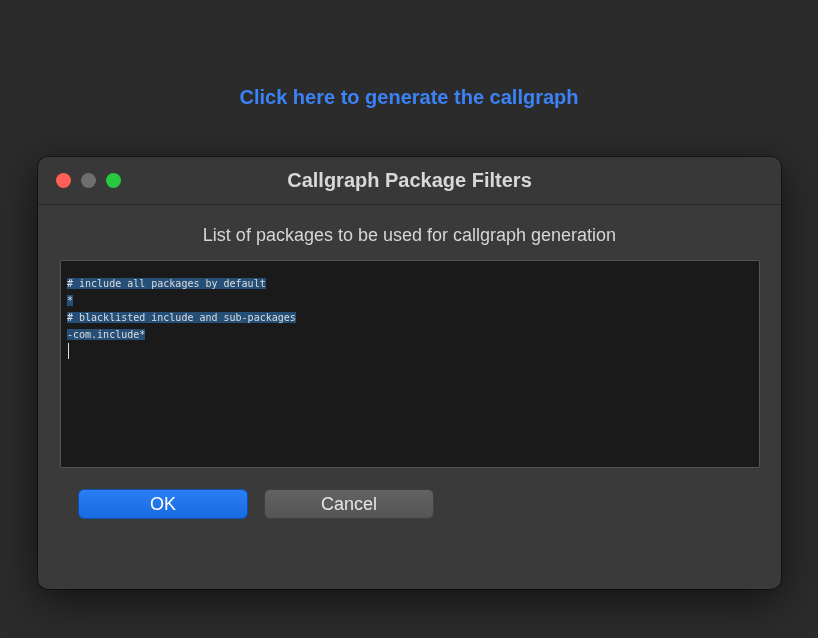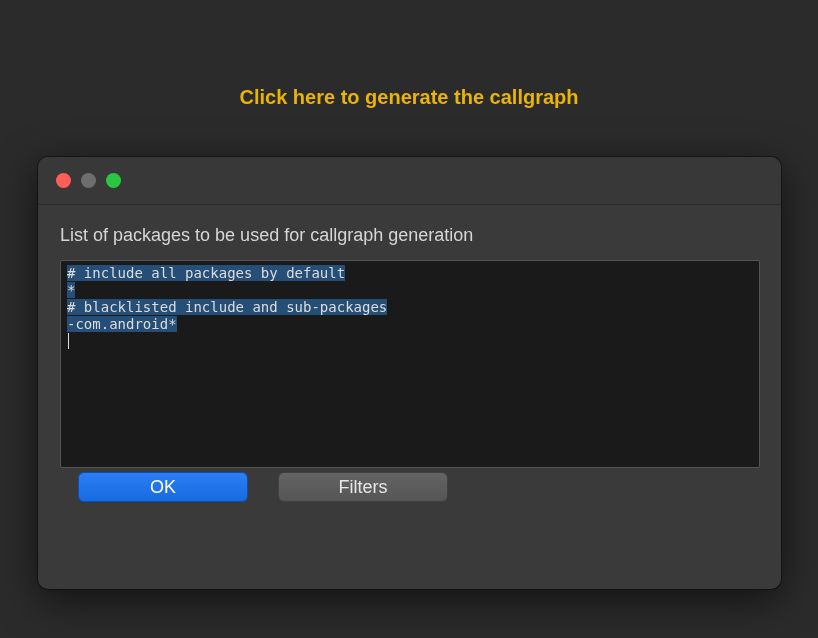--- a/index.html
+++ b/index.html
@@ -10,21 +10,21 @@
       font-family: -apple-system, BlinkMacSystemFont, "Segoe UI", Helvetica, Arial, sans-serif;
       overflow: hidden;
       position: relative;
     }
     .page-banner {
       position: absolute;
       top: 86px;
       left: 0;
       right: 0;
       text-align: center;
-      color: #eab308;
+      color: #3b82f6;
       font-size: 20px;
       font-weight: 600;
     }
     .dialog {
       position: absolute;
       top: 157px;
       left: 38px;
       width: 743px;
       height: 432px;
       background: #3a3a3a;
@@ -63,30 +63,31 @@
       pointer-events: none;
     }
     .dialog-body {
       padding: 20px 22px 18px 22px;
     }
     .section-label {
       color: #d6d6d6;
       font-size: 18px;
       font-weight: 400;
       margin-bottom: 14px;
+      text-align: center;
     }
     .editor {
       width: 700px;
       height: 208px;
       background: #1a1a1a;
       border: 1px solid #555;
       border-radius: 2px;
-      padding: 4px 6px;
+      padding: 14px 6px;
       font-family: "Menlo", "Consolas", monospace;
-      font-size: 14px;
+      font-size: 10px;
       line-height: 17px;
       color: #cfcfcf;
       overflow: hidden;
       position: relative;
       cursor: text;
     }
     .editor-line { display: block; white-space: pre; }
     .editor-line .sel {
       background: #264f78;
       color: #dcdcdc;
@@ -94,23 +95,23 @@
     }
     .caret {
       display: inline-block;
       width: 1px;
       height: 16px;
       background: #e0e0e0;
       vertical-align: text-bottom;
       margin-left: 1px;
     }
     .button-row {
-      margin-top: 4px;
+      margin-top: 21px;
       display: flex;
-      gap: 30px;
+      gap: 16px;
       padding-left: 18px;
     }
     .btn {
       width: 170px;
       height: 30px;
       border-radius: 6px;
       font-size: 18px;
       display: flex;
       align-items: center;
       justify-content: center;
@@ -136,31 +137,32 @@
 
 <div class="page-banner">Click here to generate the callgraph</div>
 
 <div class="dialog">
   <div class="titlebar">
     <div class="traffic-lights">
       <div class="traffic-light tl-close"></div>
       <div class="traffic-light tl-minimize"></div>
       <div class="traffic-light tl-zoom"></div>
     </div>
+    <div class="titlebar-title">Callgraph Package Filters</div>
   </div>
 
   <div class="dialog-body">
     <div class="section-label">List of packages to be used for callgraph generation</div>
 
     <div class="editor">
       <span class="editor-line"><span class="sel"># include all packages by default</span></span>
       <span class="editor-line"><span class="sel">*</span></span>
       <span class="editor-line"><span class="sel"># blacklisted include and sub-packages</span></span>
-      <span class="editor-line"><span class="sel">-com.android*</span></span>
+      <span class="editor-line"><span class="sel">-com.include*</span></span>
       <span class="editor-line"><span class="caret"></span></span>
     </div>
 
     <div class="button-row">
       <div class="btn btn-primary">OK</div>
-      <div class="btn btn-secondary">Filters</div>
+      <div class="btn btn-secondary">Cancel</div>
     </div>
   </div>
 </div>
 
 </body></html>

